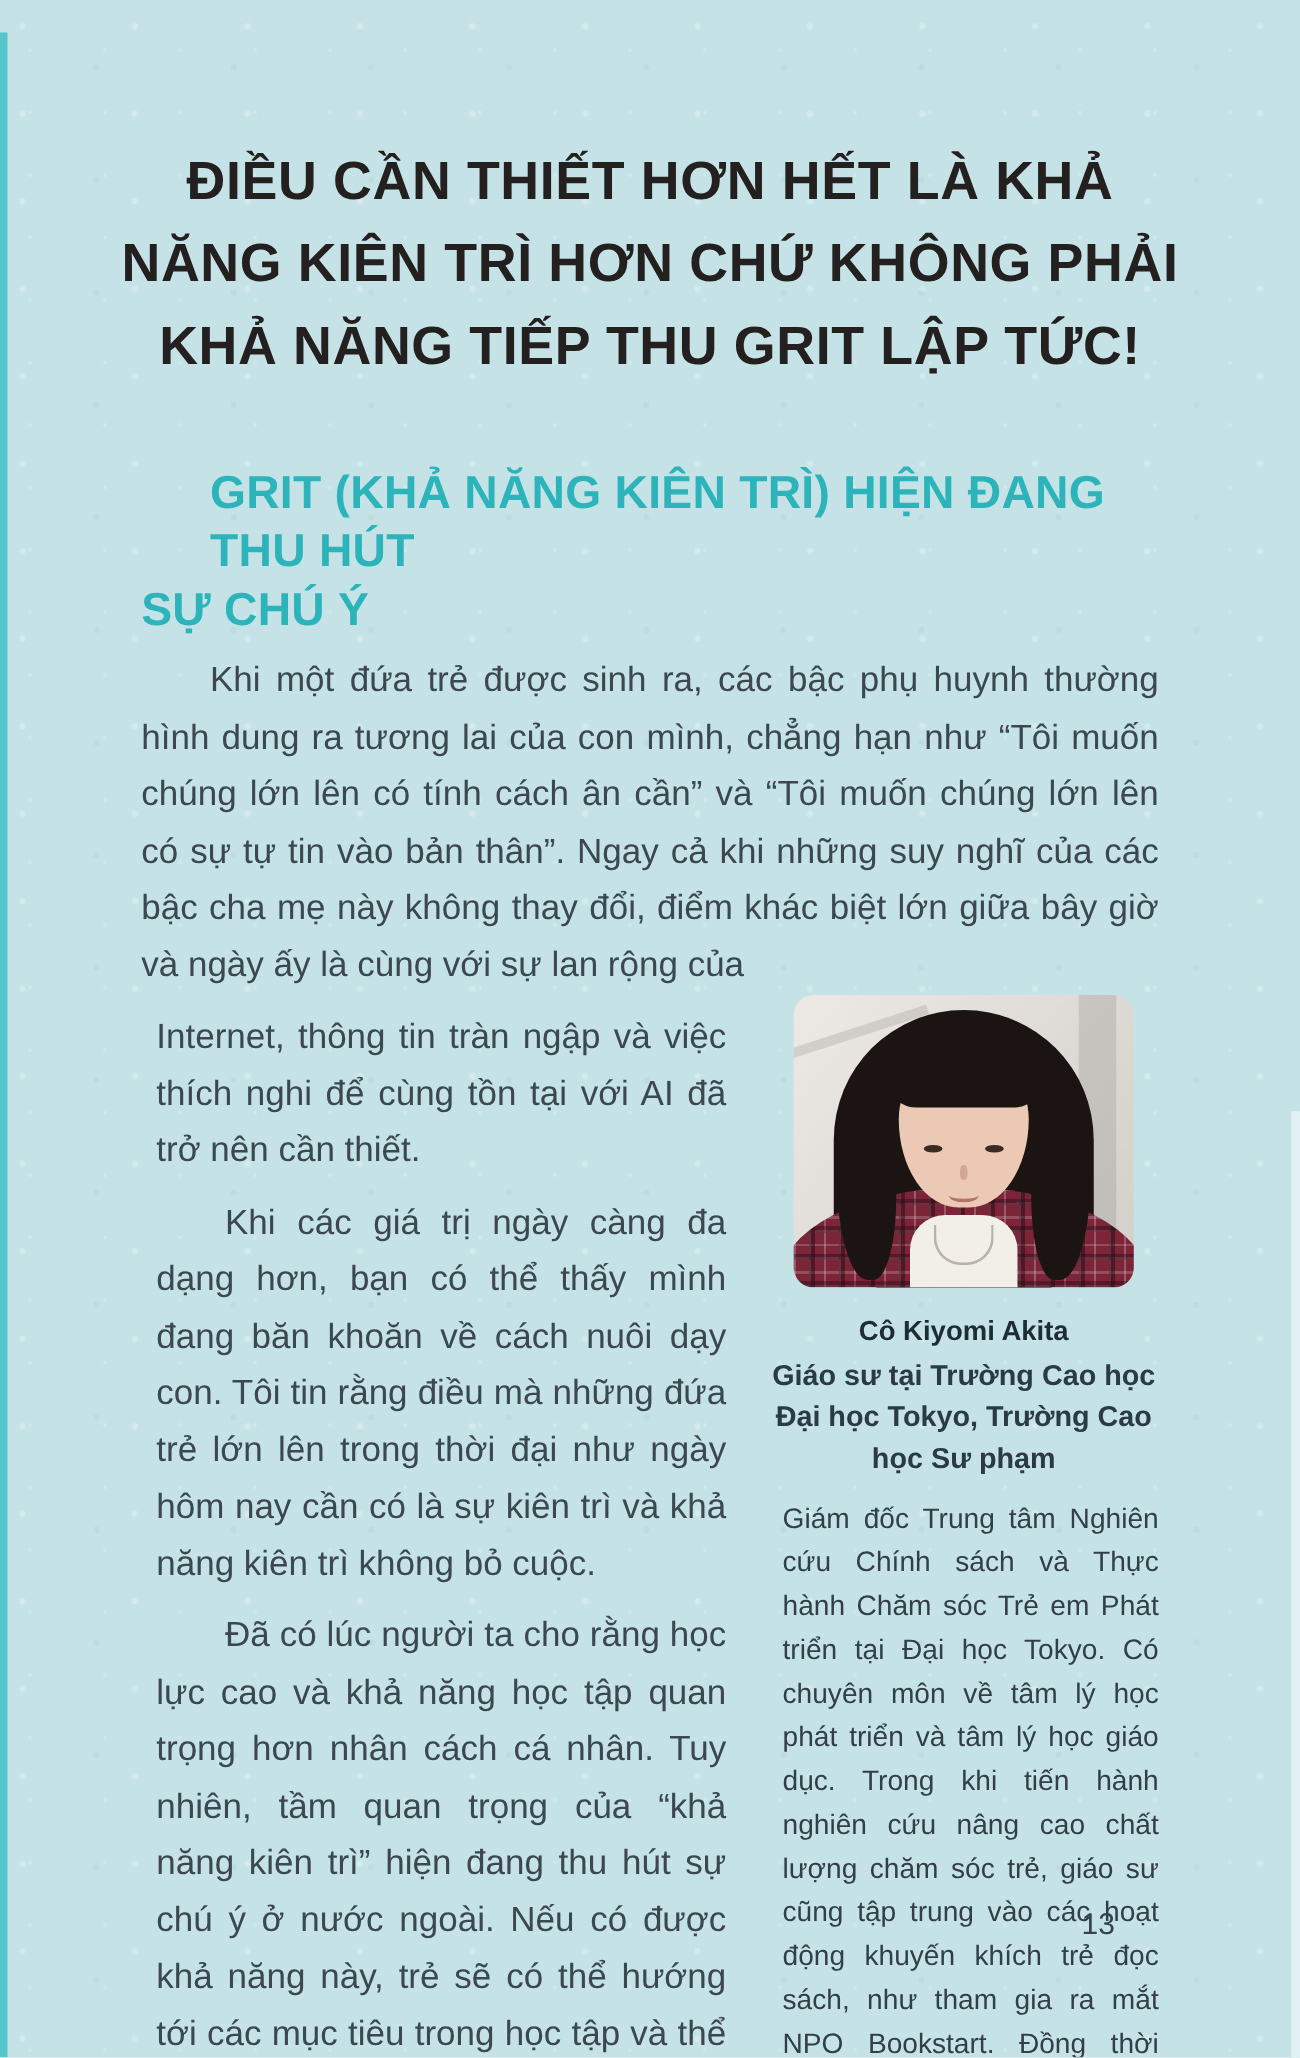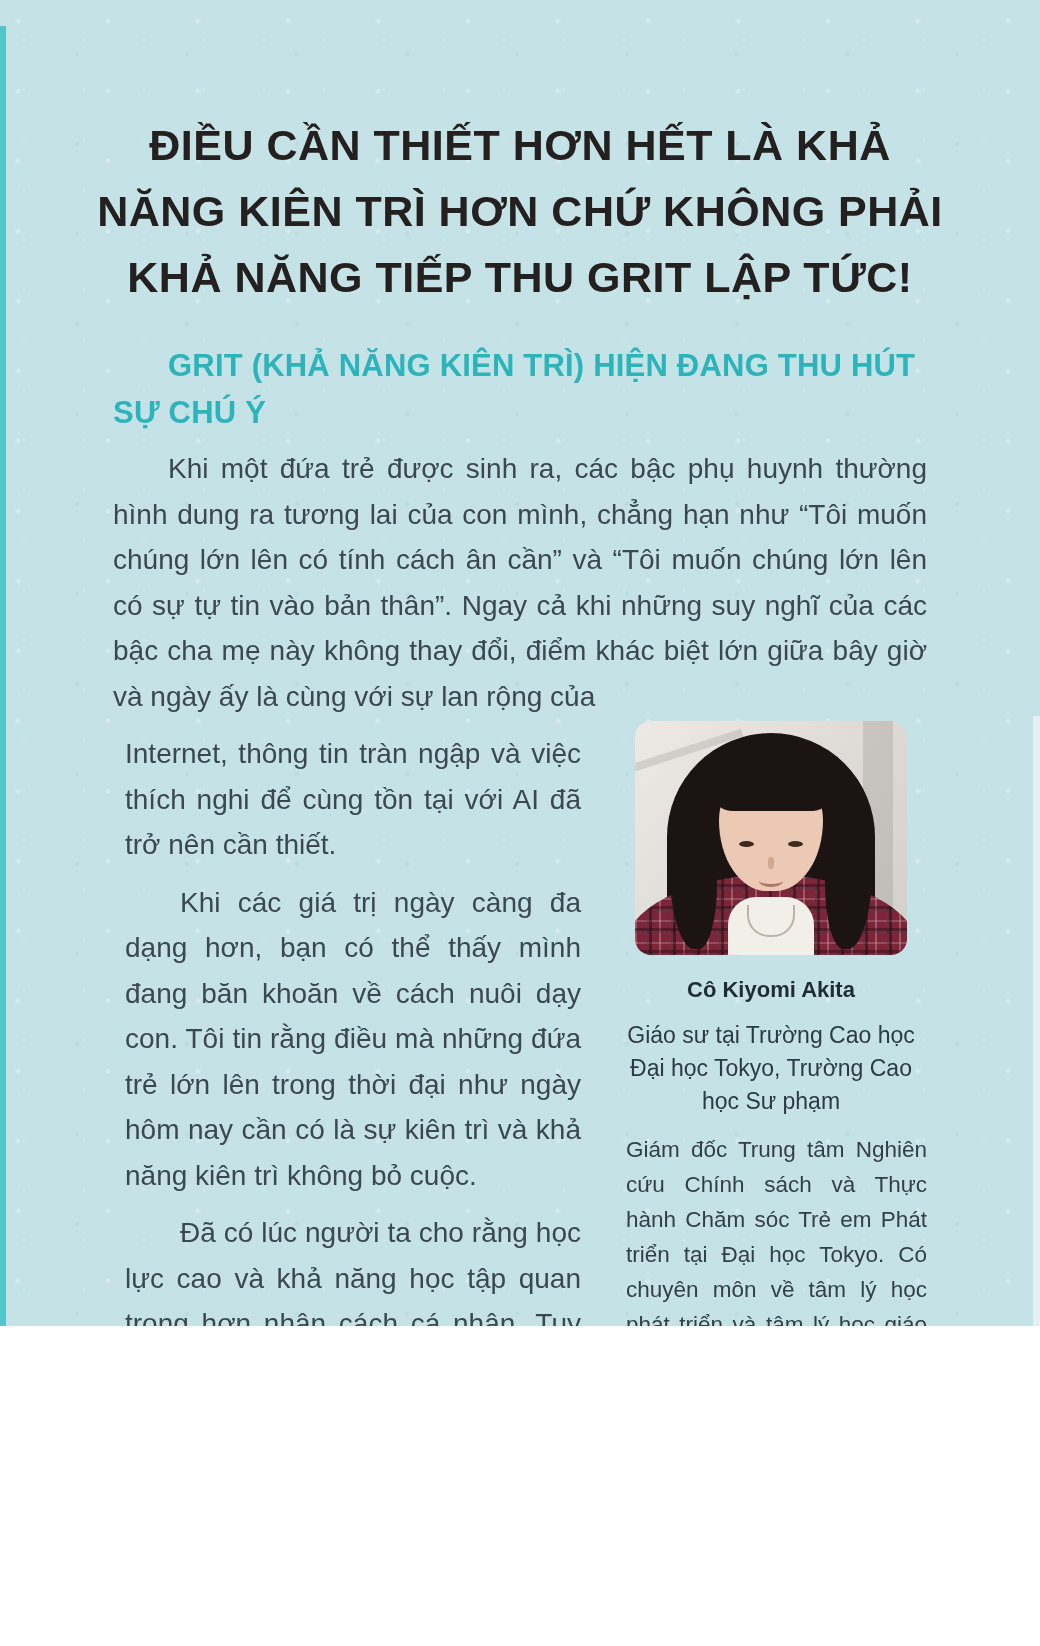--- a/index.html
+++ b/index.html
@@ -1,32 +1,32 @@
 <!DOCTYPE html>
 <html><head>
 <meta charset="utf-8">
 <style>
   html,body{margin:0;padding:0;}
   body{width:1040px;height:1646px;font-family:"Liberation Sans",sans-serif;}
   .page{
-    position:relative;width:1040px;height:1326px;overflow:hidden;
+    position:relative;width:1040px;height:1646px;overflow:hidden;
     background:#c5e3e6;
     background-image:
       radial-gradient(circle at 20% 30%, rgba(255,255,255,0.25) 0 2px, transparent 3px),
       radial-gradient(circle at 70% 60%, rgba(160,200,205,0.25) 0 2px, transparent 3px),
       radial-gradient(circle at 40% 80%, rgba(255,255,255,0.18) 0 1px, transparent 2px);
     background-size:90px 70px, 110px 90px, 60px 50px;
   }
   .edge-strip{position:absolute;left:0;top:26px;bottom:0;width:6px;background:#55c5cc;}
   .edge-light{position:absolute;right:0;bottom:0;height:46%;width:7px;background:rgba(255,255,255,0.5);}
 
   .title{padding-top:112px;text-align:center;color:#242020;
     font-weight:bold;font-size:43px;line-height:66px;letter-spacing:0.5px;}
-  .section-heading{margin:32px 113px 0 113px;color:#2cb4ba;font-weight:bold;
-    font-size:31px;line-height:47px;letter-spacing:0.2px;}
+  .section-heading{margin:60px 113px 0 113px;color:#2cb4ba;font-weight:bold;
+    font-size:37px;line-height:47px;letter-spacing:0.2px;}
   .section-heading .indent{padding-left:55px;display:block;}
   .section-heading .noindent{display:block;}
 
   .bodytext{color:#3c4850;font-size:28px;line-height:45.5px;text-align:justify;}
   .para1{margin:10px 113px 0 113px;text-indent:55px;}
   .columns{margin:0 113px;display:flex;gap:22px;align-items:flex-start;}
   .col-left{flex:1;min-width:0;}
   .col-left p{margin:12px;text-indent:55px;}
   .col-left p.cont{text-indent:0;}
   .col-right{width:312px;flex:none;}
@@ -66,21 +66,21 @@
   .eye{position:absolute;top:120px;width:15px;height:6px;background:#3a2a22;border-radius:50%;}
   .eye.left{left:50%;margin-left:-32px;}
   .eye.right{left:50%;margin-left:17px;}
   .nose{position:absolute;top:136px;left:50%;margin-left:-3px;width:6px;height:12px;
     background:rgba(190,140,115,0.55);border-radius:40%;}
   .mouth{position:absolute;top:154px;left:50%;margin-left:-12px;width:24px;height:9px;
     border-bottom:3px solid #b0756a;border-radius:0 0 50% 50%;}
 
   .caption-name{margin-top:22px;text-align:center;font-weight:bold;
     font-size:22px;color:#1e2c34;}
-  .caption-role{margin-top:16px;text-align:center;font-weight:normal;
+  .caption-role{margin-top:6px;text-align:center;font-weight:bold;
     font-size:23px;line-height:33px;color:#2b3a44;}
   .bio{margin-top:14px;font-size:22.5px;line-height:35px;color:#333f47;text-align:justify;margin-left:11px;}
 
   .page-number{position:absolute;top:1526px;right:148px;font-size:24px;color:#37424a;}
 </style>
 </head>
 <body>
 
 <div class="page">
   <div class="edge-strip"></div>

